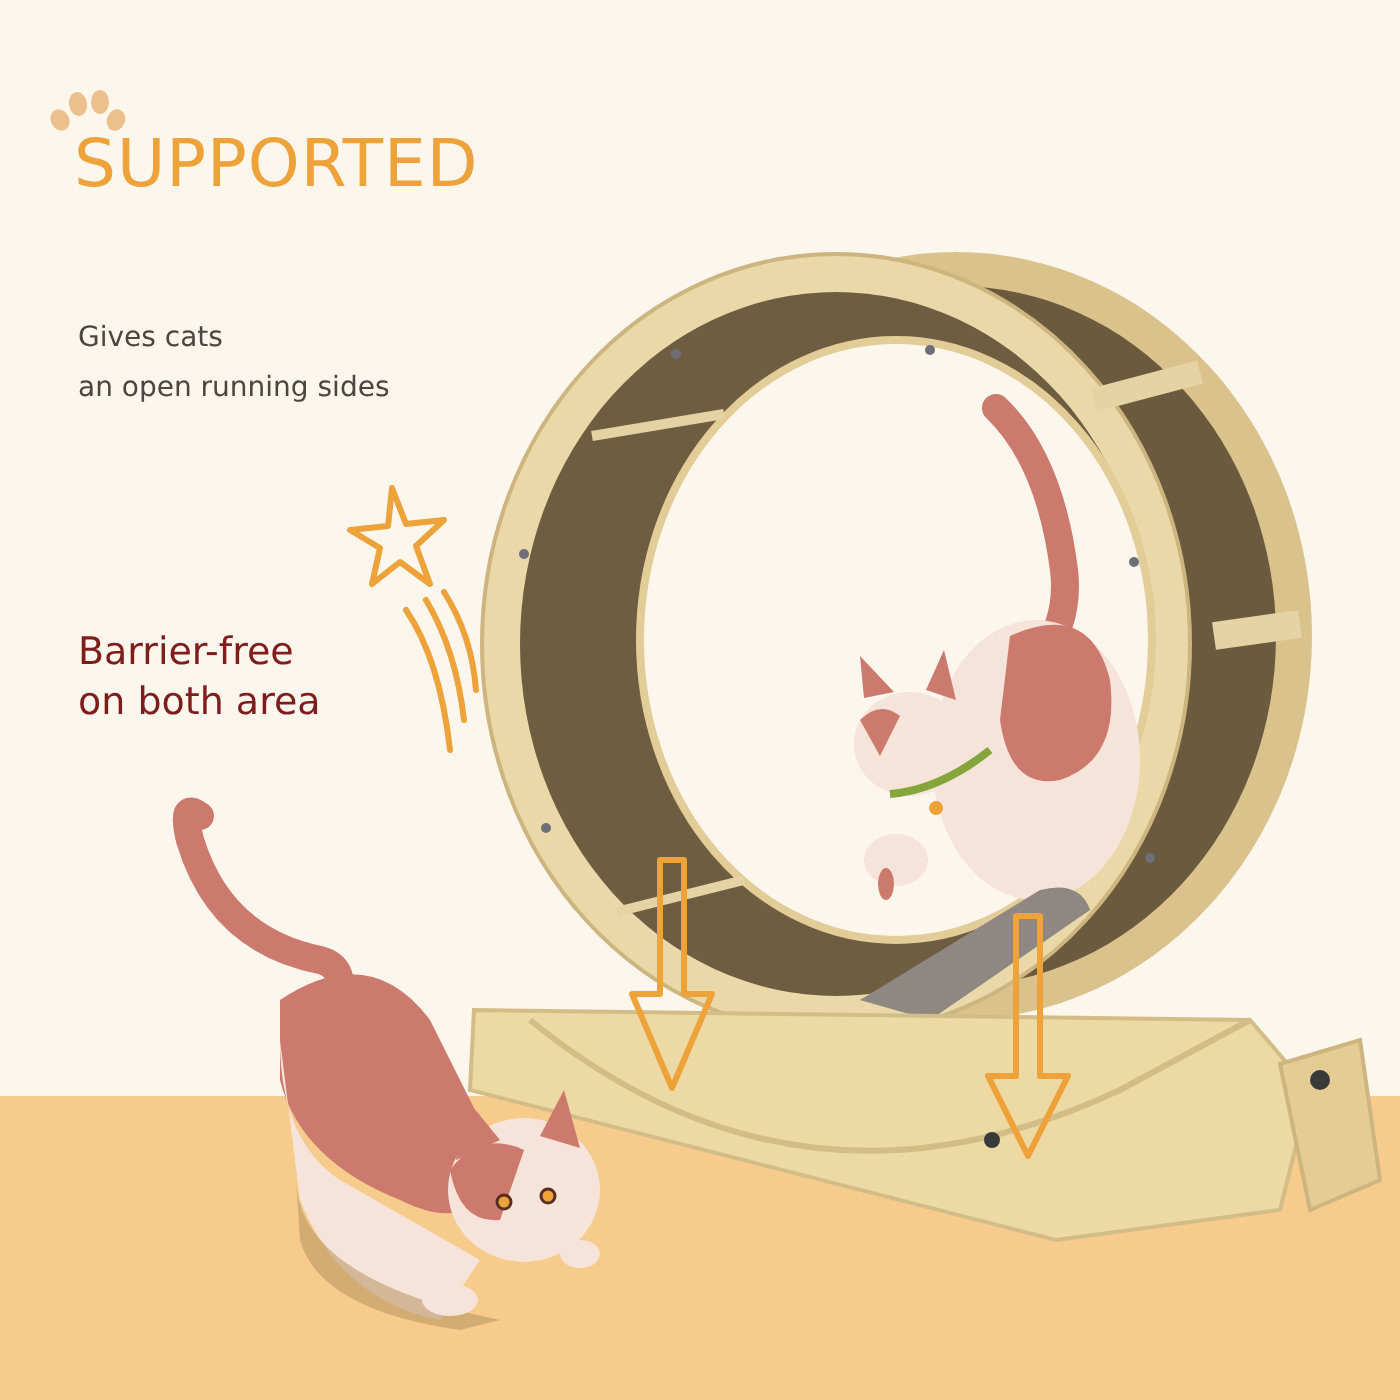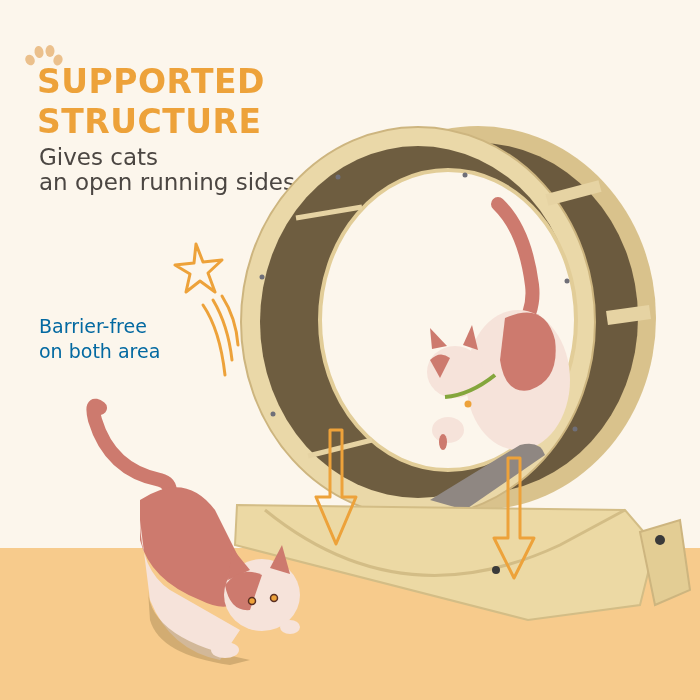--- a/index.html
+++ b/index.html
@@ -1,40 +1,39 @@
 <!DOCTYPE html>
 <html><head>
 <meta charset="utf-8">
 <style>
   html,body{margin:0;padding:0;}
   body{width:700px;height:700px;overflow:hidden;background:#fcf6ec;position:relative;font-family:"DejaVu Sans","Liberation Sans",sans-serif;}
   .stage{position:absolute;left:0;top:0;width:700px;height:700px;}
   .floor{position:absolute;left:0;top:548px;width:700px;height:152px;background:#f7cb8c;}
-  .headline{position:absolute;left:37px;top:62px;margin:0;color:#eda23a;font-weight:bold;font-size:33px;line-height:40px;letter-spacing:0.5px;}
-  .sub{position:absolute;left:39px;top:145px;color:#4b4642;font-size:23px;line-height:25px;margin:0;}
-  .sub2{position:absolute;left:39px;top:314px;color:#0369a1;font-size:19px;line-height:25px;margin:0;}
+  .headline{position:absolute;left:37px;top:62px;margin:0;color:#eda23a;font-weight:normal;font-size:33px;line-height:40px;letter-spacing:0.5px;}
+  .sub{position:absolute;left:39px;top:157px;color:#4b4642;font-size:14px;line-height:25px;margin:0;}
+  .sub2{position:absolute;left:39px;top:314px;color:#7f1d1d;font-size:19px;line-height:25px;margin:0;}
   .paw{position:absolute;left:24px;top:43px;width:40px;height:26px;}
   svg.art{position:absolute;left:0;top:0;}
 </style>
 </head>
 <body>
 
 <div class="stage">
   <div class="floor"></div>
 
   <svg class="paw" viewBox="0 0 40 26">
     <ellipse cx="6" cy="17" rx="4.5" ry="5.5" fill="#ebc08c" transform="rotate(-30 6 17)"></ellipse>
     <ellipse cx="15" cy="9" rx="4.5" ry="6" fill="#ebc08c" transform="rotate(-10 15 9)"></ellipse>
     <ellipse cx="26" cy="8" rx="4.5" ry="6" fill="#ebc08c"></ellipse>
     <ellipse cx="34" cy="17" rx="4.5" ry="5.5" fill="#ebc08c" transform="rotate(20 34 17)"></ellipse>
   </svg>
 
   <h1 class="headline">
     <span>SUPPORTED</span><br>
-    <span>STRUCTURE</span>
   </h1>
 
   <p class="sub">
     <span>Gives cats</span><br>
     <span>an open running sides</span>
   </p>
 
   <p class="sub2">
     <span>Barrier-free</span><br>
     <span>on both area</span>

